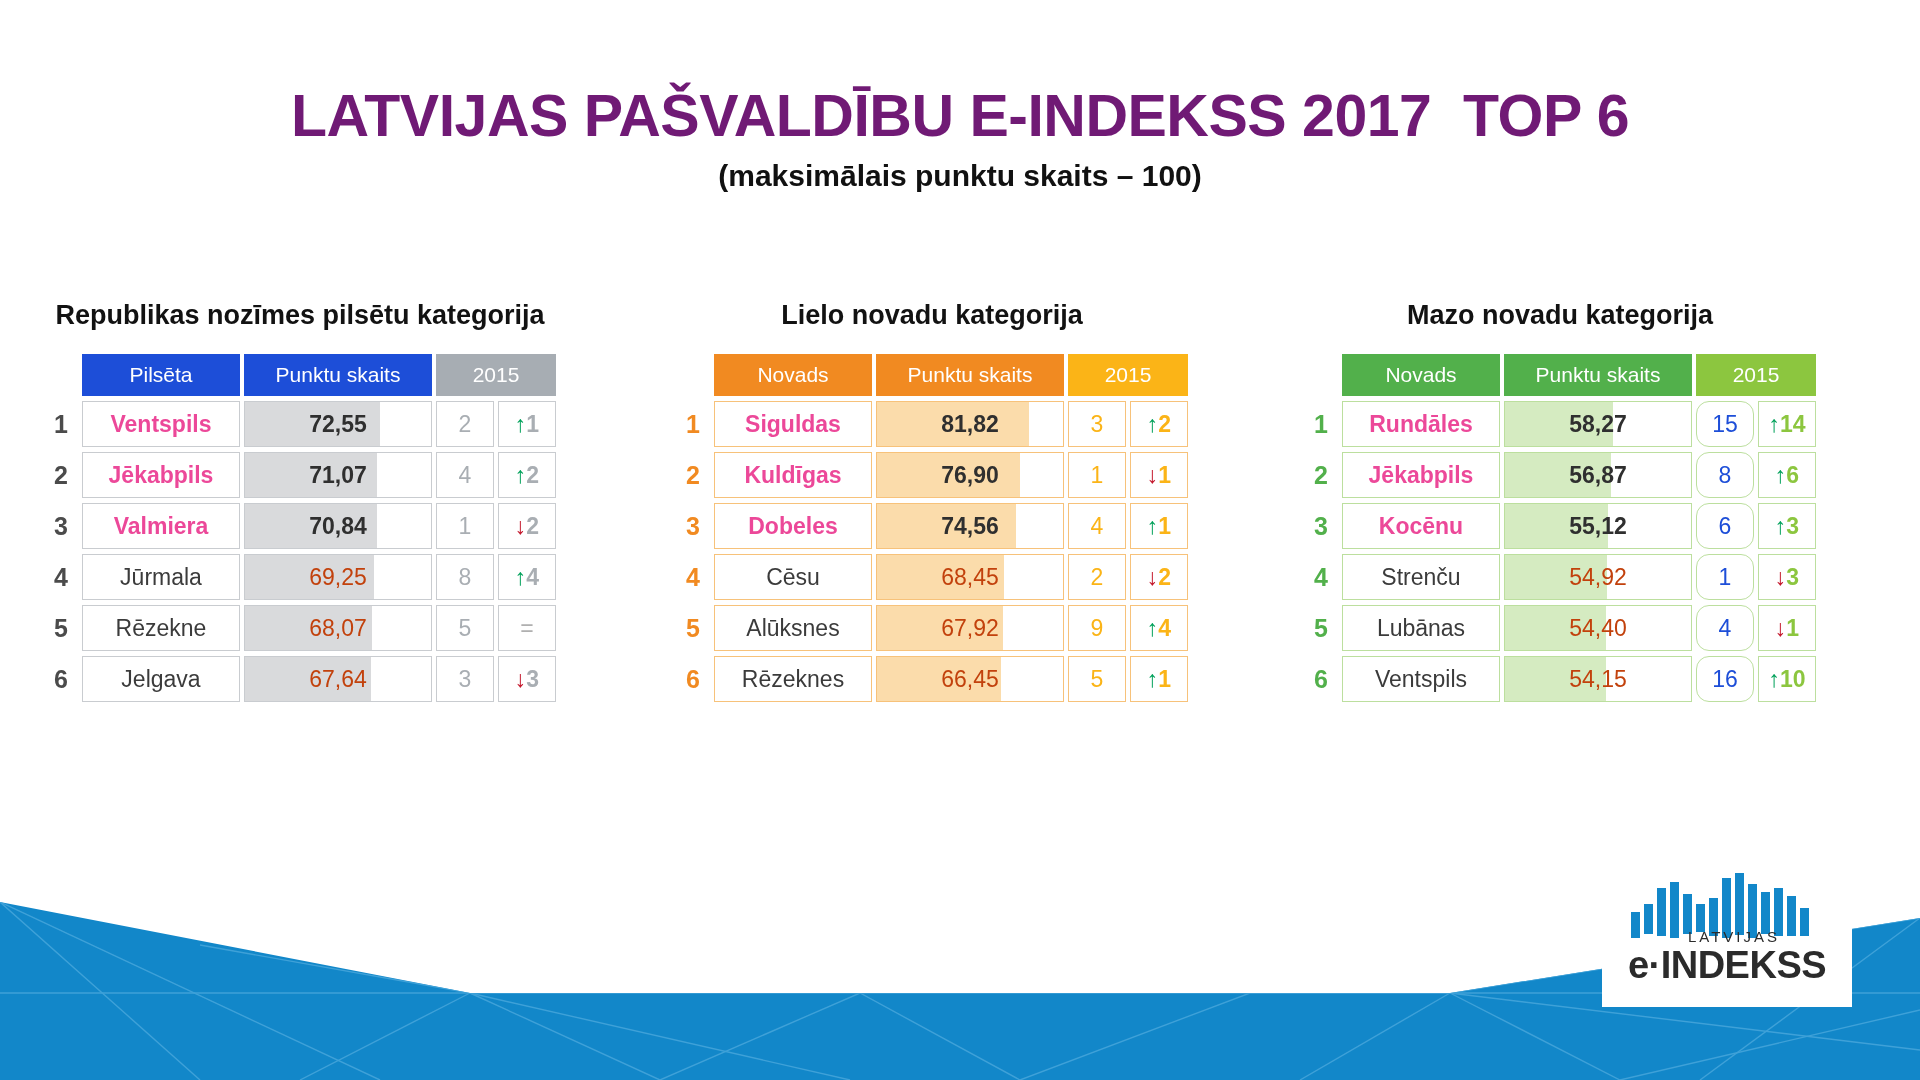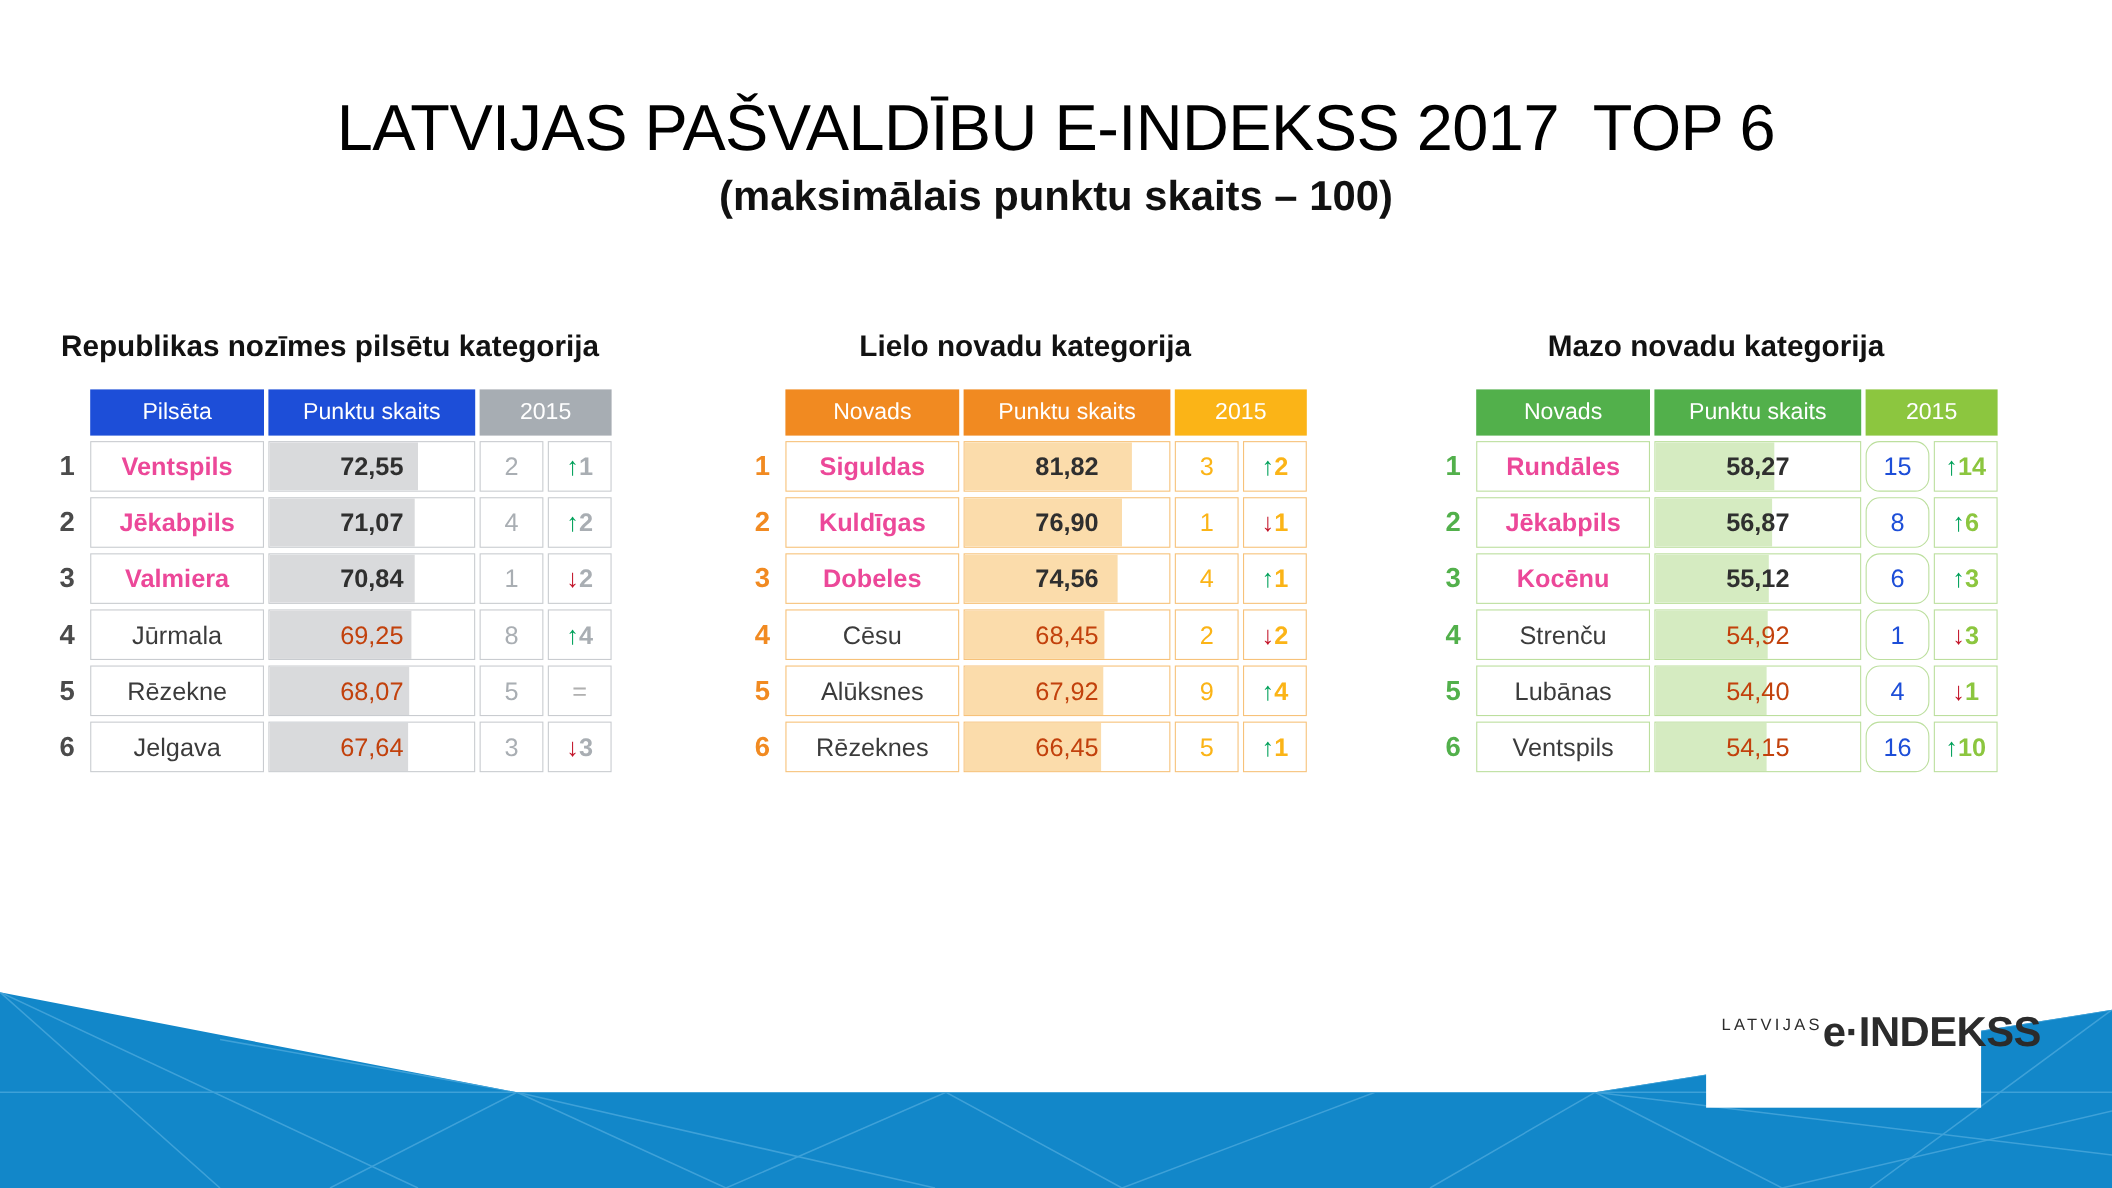--- a/index.html
+++ b/index.html
@@ -22,29 +22,29 @@
   
   .header {
     position: absolute;
     top: 86px;
     left: 0;
     width: 1920px;
     text-align: center;
   }
   .main-title {
     font-size: 59px;
-    font-weight: normal;
-    color: #000000;
+    font-weight: bold;
+    color: #701a75;
     letter-spacing: -0.5px;
     line-height: 1.04;
     white-space: pre;
   }
   .sub-title {
     margin-top: 12px;
-    font-size: 38px;
+    font-size: 30px;
     font-weight: bold;
     color: #111111;
     line-height: 1.1;
     text-align: center;
   }
 
   
   .panel {
     position: absolute;
     top: 300px;
@@ -157,27 +157,27 @@
     left: 0;
     bottom: 0;
     width: 1920px;
     height: 270px;
     pointer-events: none;
   }
 
   
   .logo-box {
     position: absolute;
-    left: 1551px;
+    left: 1602px;
     top: 862px;
     width: 250px;
     height: 145px;
     background: #ffffff;
     display: flex;
-    flex-direction: row;
+    flex-direction: column;
     align-items: center;
     justify-content: flex-start;
     padding-top: 8px;
     box-sizing: border-box;
   }
   .logo-bars { width: 196px; height: 72px; display:block; }
   .logo-latvijas {
     font-size: 15px;
     letter-spacing: 3px;
     color: #2b2b2b;

